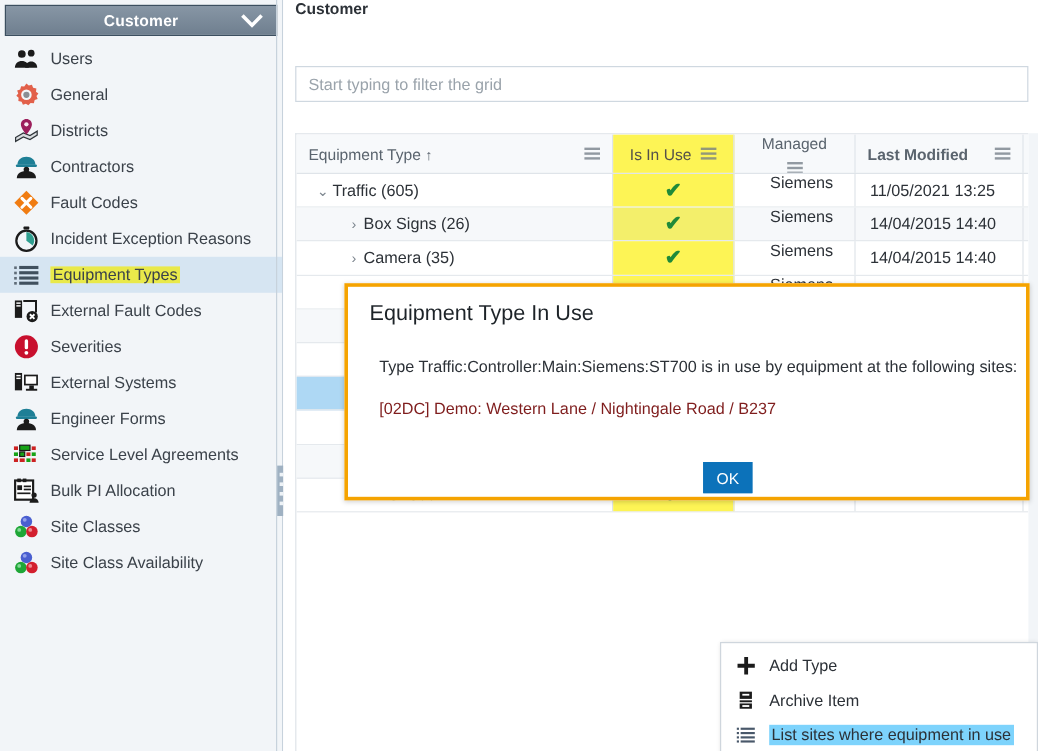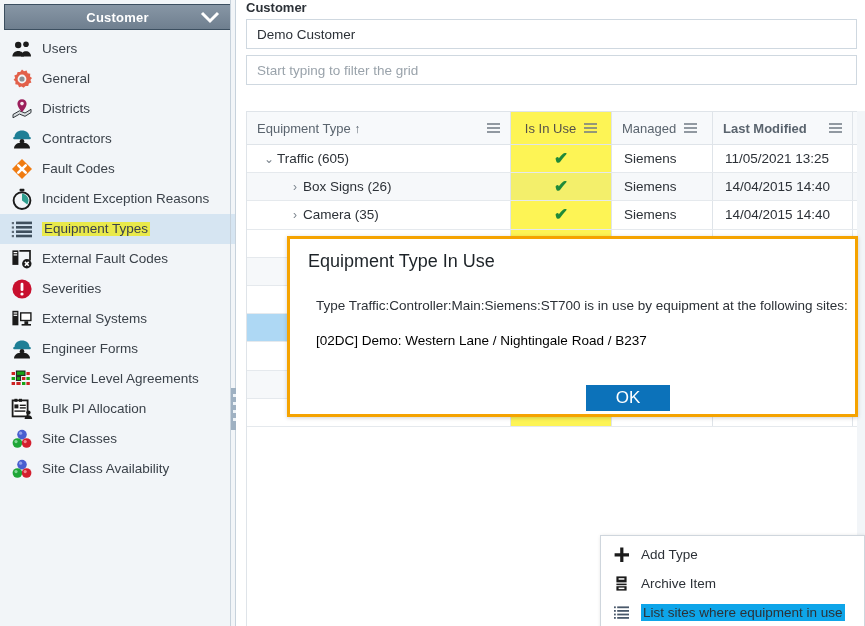--- a/index.html
+++ b/index.html
@@ -86,21 +86,21 @@
   }
   .c {
     border-right: 1px solid #dfe4e9;
     display: flex; align-items: center; position: relative;
     font-size: 13.5px; color: #2c3137;
     overflow: hidden; white-space: nowrap;
   }
   .hdr .c { font-size: 13px; color: #5a646e; padding: 0 10px; }
   .c0 { width: 264px; }
   .c1 { width: 101px; justify-content: center; }
-  .c2 { width: 101px; }
+  .c2 { width: 101px; flex-direction: column; }
   .c3 { width: 140px; }
   .hdr .c0 { justify-content: space-between; }
   .hdr .c1 { background: #fdf455; color: #54504a; justify-content: center; gap: 8px; }
   .hdr .c2, .hdr .c3 { justify-content: flex-start; gap: 8px; }
   .hdr .c3 { justify-content: space-between; font-weight: bold; }
   .row .c1 { background: #fdf455; }
   .row.alt .c1 { background: #f3ef6b; }
   .row.sel .c1 { background: #7fc3ea; border: 1px solid #1a7fc1; }
   .row .c2 { padding-left: 12px; }
   .row .c3 { padding-left: 12px; }
@@ -119,38 +119,38 @@
   }
 
   
   #modal {
     position: absolute; left: 287px; top: 236px; width: 571px; height: 181px;
     background: #ffffff; border: 3px solid #f5a300;
     box-shadow: 0 1px 4px rgba(0,0,0,.18);
   }
   #modal h1 { font-size: 18px; font-weight: normal; color: #1d2328; margin: 12px 0 0 18px; }
   #modal .line1 { font-size: 13.5px; color: #2c3137; margin: 26px 0 0 26px; }
-  #modal .line2 { font-size: 13.5px; color: #000000; margin: 20px 0 0 26px; }
+  #modal .line2 { font-size: 13.5px; color: #7f1d1d; margin: 20px 0 0 26px; }
   #ok-button {
-    position: absolute; left: 296px; top: 146px; width: 84px; height: 26px;
-    background: #0c72ba; color: #ffffff; font-size: 17px;
+    position: absolute; left: 296px; top: 146px; width: 41px; height: 26px;
+    background: #0c72ba; color: #ffffff; font-size: 13px;
     display: flex; align-items: center; justify-content: center;
     border: 1px solid #0c72ba; cursor: pointer;
   }
 
   
   #ctxmenu {
     position: absolute; left: 600px; top: 535px; width: 265px; height: 107px;
     background: #ffffff; border: 1px solid #cfd6dd;
     box-shadow: 1px 1px 4px rgba(0,0,0,.16);
     padding: 4px 0;
   }
   .mi { display: flex; align-items: center; height: 29px; padding-left: 12px; gap: 11px;
         font-size: 13.5px; color: #2c3137; cursor: default; }
-  .mi .milabel.hl { background: #0ea5e9; padding: 1px 2px; }
+  .mi .milabel.hl { background: #7dd3fc; padding: 1px 2px; }
   .mi .mico { width: 17px; height: 17px; flex: 0 0 17px; }
   .mi .mico svg { display:block; width:17px; height:17px; }
 </style>
 </head>
 <body>
 
 <div id="app">
 
   <div id="sidebar">
     <div id="sidebar-header">
@@ -361,23 +361,20 @@
     <div id="splitter">
       <i style="top:6px"></i>
         <i style="top:14px"></i>
         <i style="top:22px"></i>
         <i style="top:30px"></i>
     </div>
   </div>
 
   <div id="main">
     <div id="customer-label">Customer</div>
-    <div class="field" id="customer-field">
-      <span>Demo Customer</span>
-    </div>
     <div class="field" id="filter-field">
       <span>Start typing to filter the grid</span>
     </div>
 
     <div id="grid">
       <div class="hdr">
         <div class="c c0">
           <span>
             <span>Equipment Type</span>
             <span class="sortarrow">↑</span>

